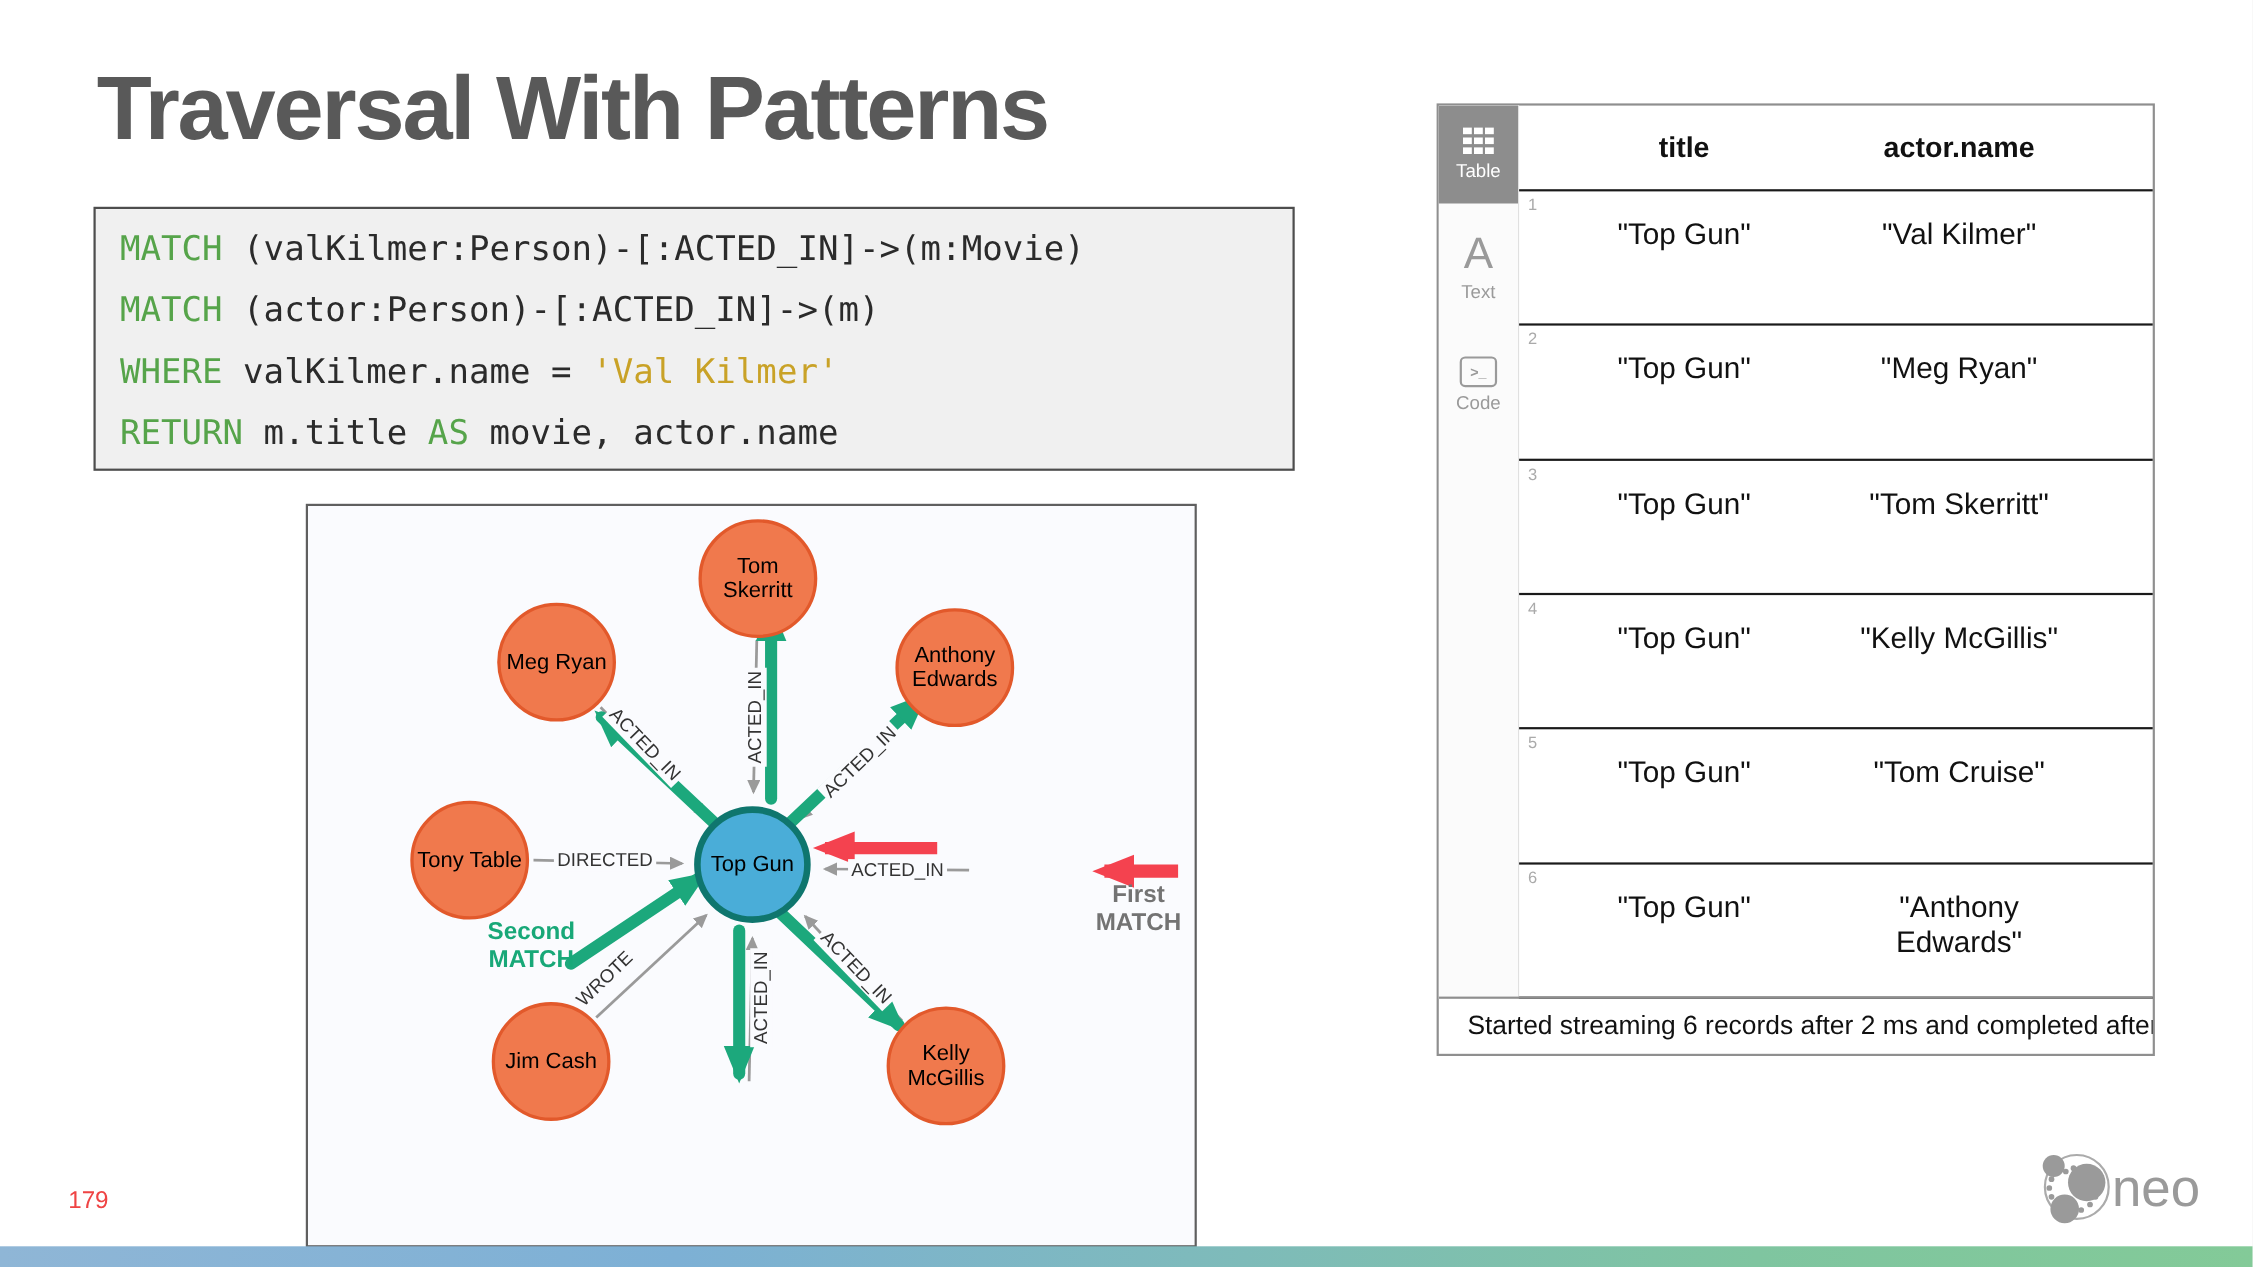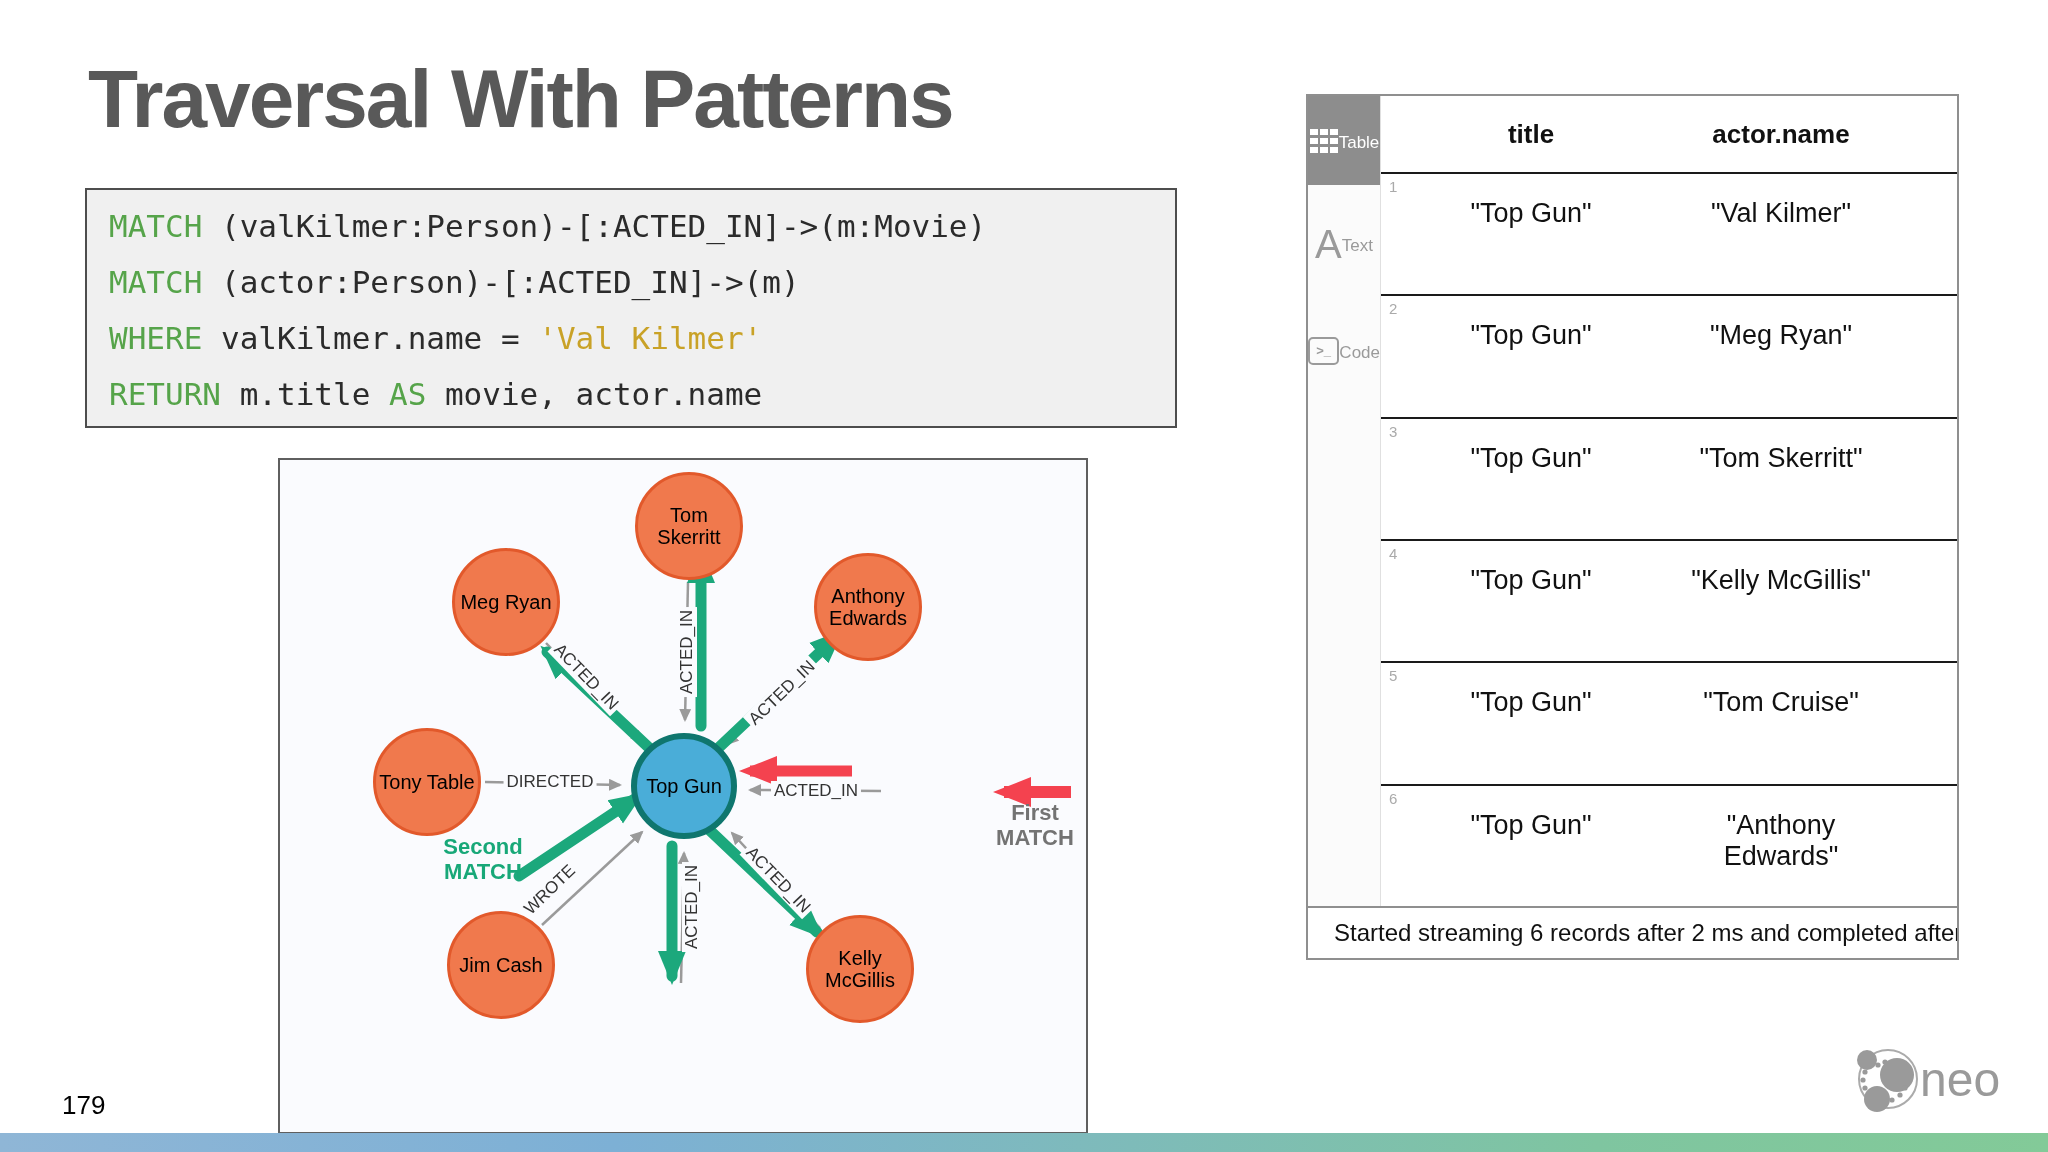--- a/index.html
+++ b/index.html
@@ -27,41 +27,41 @@
   .elabel{position:absolute;font-size:17px;color:#333;background:#fafbfe;padding:0 3px;
           white-space:nowrap;transform:translate(-50%,-50%);}
   .anno{position:absolute;font-weight:700;font-size:22px;text-align:center;line-height:25px;}
   .anno.green{color:#18a878;}
   .anno.red{color:#737373;}
   
   .frame{position:absolute;left:1306px;top:94px;width:653px;height:866px;background:#ffffff;
          border:2px solid #8f8f8f;box-sizing:border-box;}
   .side{position:absolute;left:0;top:0;width:72px;height:812px;background:#fbfbfb;
         border-right:1px solid #e0e0e0;}
-  .sideitem{position:absolute;left:0;width:72px;display:flex;
+  .sideitem{position:absolute;left:0;width:72px;display:flex;flex-direction:column;
             align-items:center;justify-content:center;color:#9a9a9a;font-size:17px;cursor:default;}
   .sideitem .lbl{margin-top:5px;}
   .sideitem.sel{background:#8d8d8d;color:#ffffff;}
   .texticon{font-size:40px;font-weight:400;line-height:40px;color:#9a9a9a;}
   .codeicon{width:34px;height:28px;border:2px solid #9a9a9a;border-radius:5px;box-sizing:border-box;
             font-size:13px;font-weight:700;color:#9a9a9a;display:flex;align-items:center;justify-content:center;}
   .tablearea{position:absolute;left:73px;top:0;right:0;height:812px;display:flex;flex-direction:column;}
   .thead{height:76px;display:grid;grid-template-columns:300px 200px 1fr;align-items:center;
          border-bottom:2px solid #1a1a1a;font-weight:700;font-size:26px;color:#111;}
   .thead div{text-align:center;}
   .trows{flex:1;display:flex;flex-direction:column;}
   .trow{flex:1;position:relative;display:grid;grid-template-columns:300px 200px 1fr;
         border-bottom:2px solid #1a1a1a;font-size:27px;color:#111;}
   .trow .cell{text-align:center;padding-top:24px;}
   .trow .rnum{position:absolute;left:8px;top:4px;font-size:15px;color:#aaaaaa;}
   .tfoot{position:absolute;left:0;right:0;bottom:0;height:50px;border-top:2px solid #8f8f8f;
          font-size:24px;color:#111;display:flex;align-items:center;padding-left:26px;
          white-space:nowrap;overflow:hidden;}
   
-  .pagenum{position:absolute;left:62px;top:1078px;font-size:26px;color:#000000;margin-top:12px;}
+  .pagenum{position:absolute;left:62px;top:1078px;font-size:22px;color:#ef4444;}
   .logo{position:absolute;left:1850px;top:1038px;}
   .bottombar{position:absolute;left:0;bottom:0;width:2048px;height:19px;
              background:linear-gradient(90deg,#8fb6d6 0%,#7db0d5 30%,#7fc5a0 78%,#83ca98 100%);}
 </style>
 </head>
 <body>
 
 <div class="slide">
 
   <div class="title">Traversal With Patterns</div>

